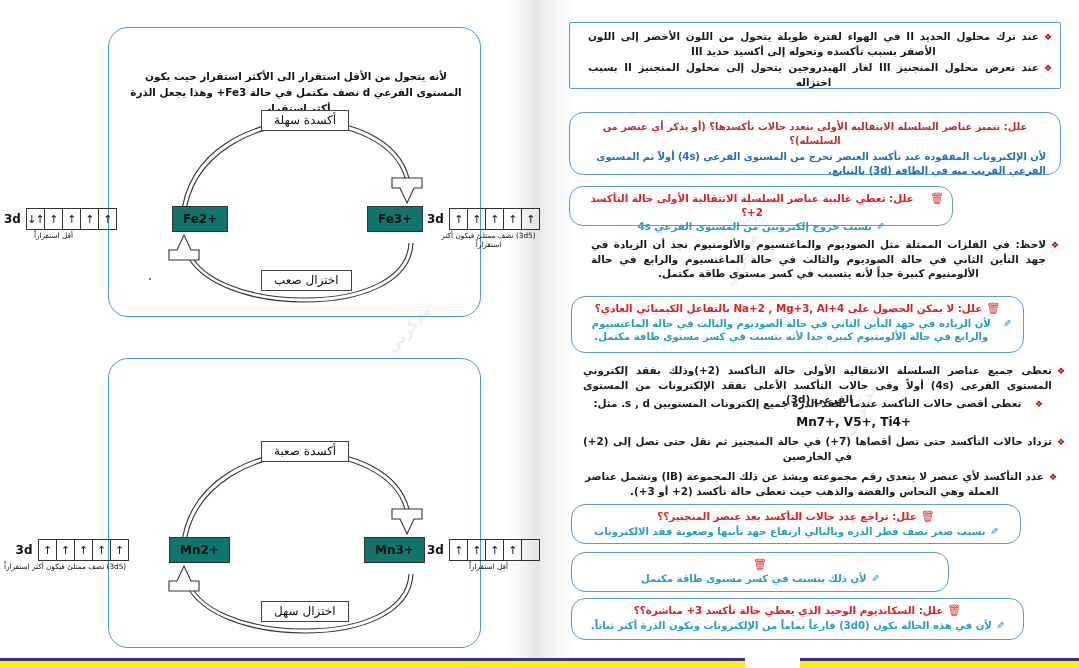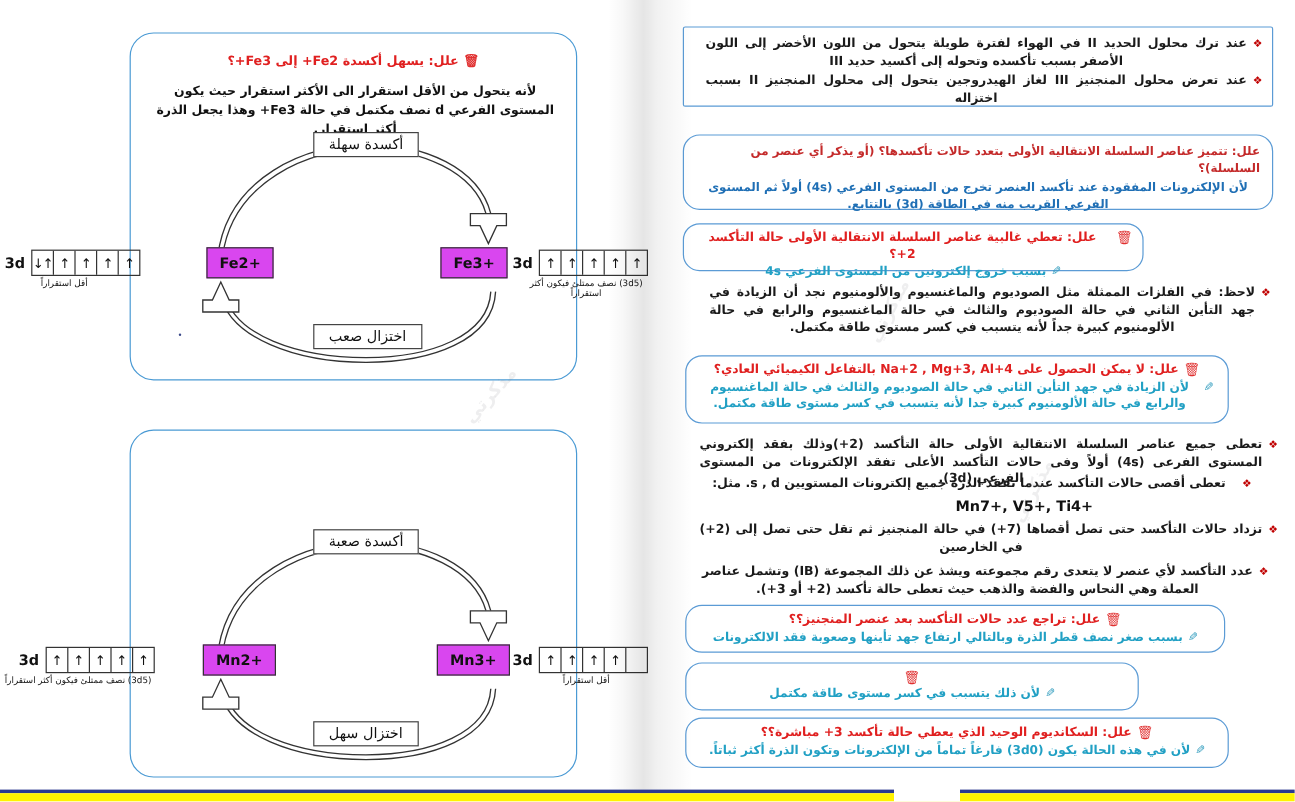--- a/index.html
+++ b/index.html
@@ -153,30 +153,29 @@
     font-weight: bold;
     font-size: 10.1px;
     line-height: 13.5px;
     text-align: center;
   }
   .note-text {
     color: #1f6fb5;
     font-weight: bold;
     font-size: 10.3px;
     line-height: 14px;
-    text-align: center;
   }
   .note-q {
     color: #c42a2a;
     font-weight: bold;
     font-size: 10.3px;
     line-height: 14px;
     text-align: center;
   }
-  .center-txt { text-align: right; }
+  .center-txt { text-align: center; }
 
   .ltr { direction: ltr; unicode-bidi: isolate; display: inline-block; }
 
   
   #right-col {
     position: absolute;
     top: 0;
     left: 0;
     width: 505px;
     height: 668px;
@@ -211,21 +210,21 @@
     font-size: 12px;
     color: #111;
     padding: 2px 12px 3px;
     font-family: "DejaVu Serif", "Liberation Serif", serif;
     white-space: nowrap;
     z-index: 6;
   }
   .ion-box {
     position: absolute;
     border: 1.2px solid #333;
-    background: #d946ef;
+    background: #0f766e;
     font-weight: bold;
     font-size: 12px;
     color: #111;
     padding: 5px 10px;
     text-align: right;
     z-index: 6;
     white-space: nowrap;
     direction: ltr;
   }
   .orbital-group {
@@ -297,24 +296,20 @@
 </style>
 </head>
 <body>
 
 <div id="page">
 
   <div id="right-col">
 
     <div class="panel" style="left:108px; top:27px; width:373px; height:290px;">
 
-      <div class="panel-q" style="top:16px; left:0;">
-        <span style="color:#e03030;">🗑</span>
-        <span>علل: يسهل أكسدة Fe2+ إلى Fe3+؟</span>
-      </div>
 
       <div class="panel-a" style="top:40px; left:18px; width:338px;">لأنه يتحول من الأقل استقرار الى الأكثر استقرار حيث يكون المستوى الفرعي d نصف مكتمل في حالة Fe3+ وهذا يجعل الذرة أكثر استقرار.</div>
 
       <svg class="cycle-svg" style="left:0; top:0;" width="373" height="290" viewBox="0 0 373 290">
 
         <path d="M 72 190 C 78 118, 150 92, 195 92 C 245 92, 290 112, 300 150" fill="none" stroke="#333" stroke-width="1.1"></path>
         <path d="M 76 190 C 82 122, 152 96, 195 96 C 242 96, 286 115, 296 150" fill="none" stroke="#333" stroke-width="1.1"></path>
 
         <polygon points="283,150 313,150 313,160 305,160 298,175 291,160 283,160" fill="#fff" stroke="#333" stroke-width="1.1"></polygon>
 

